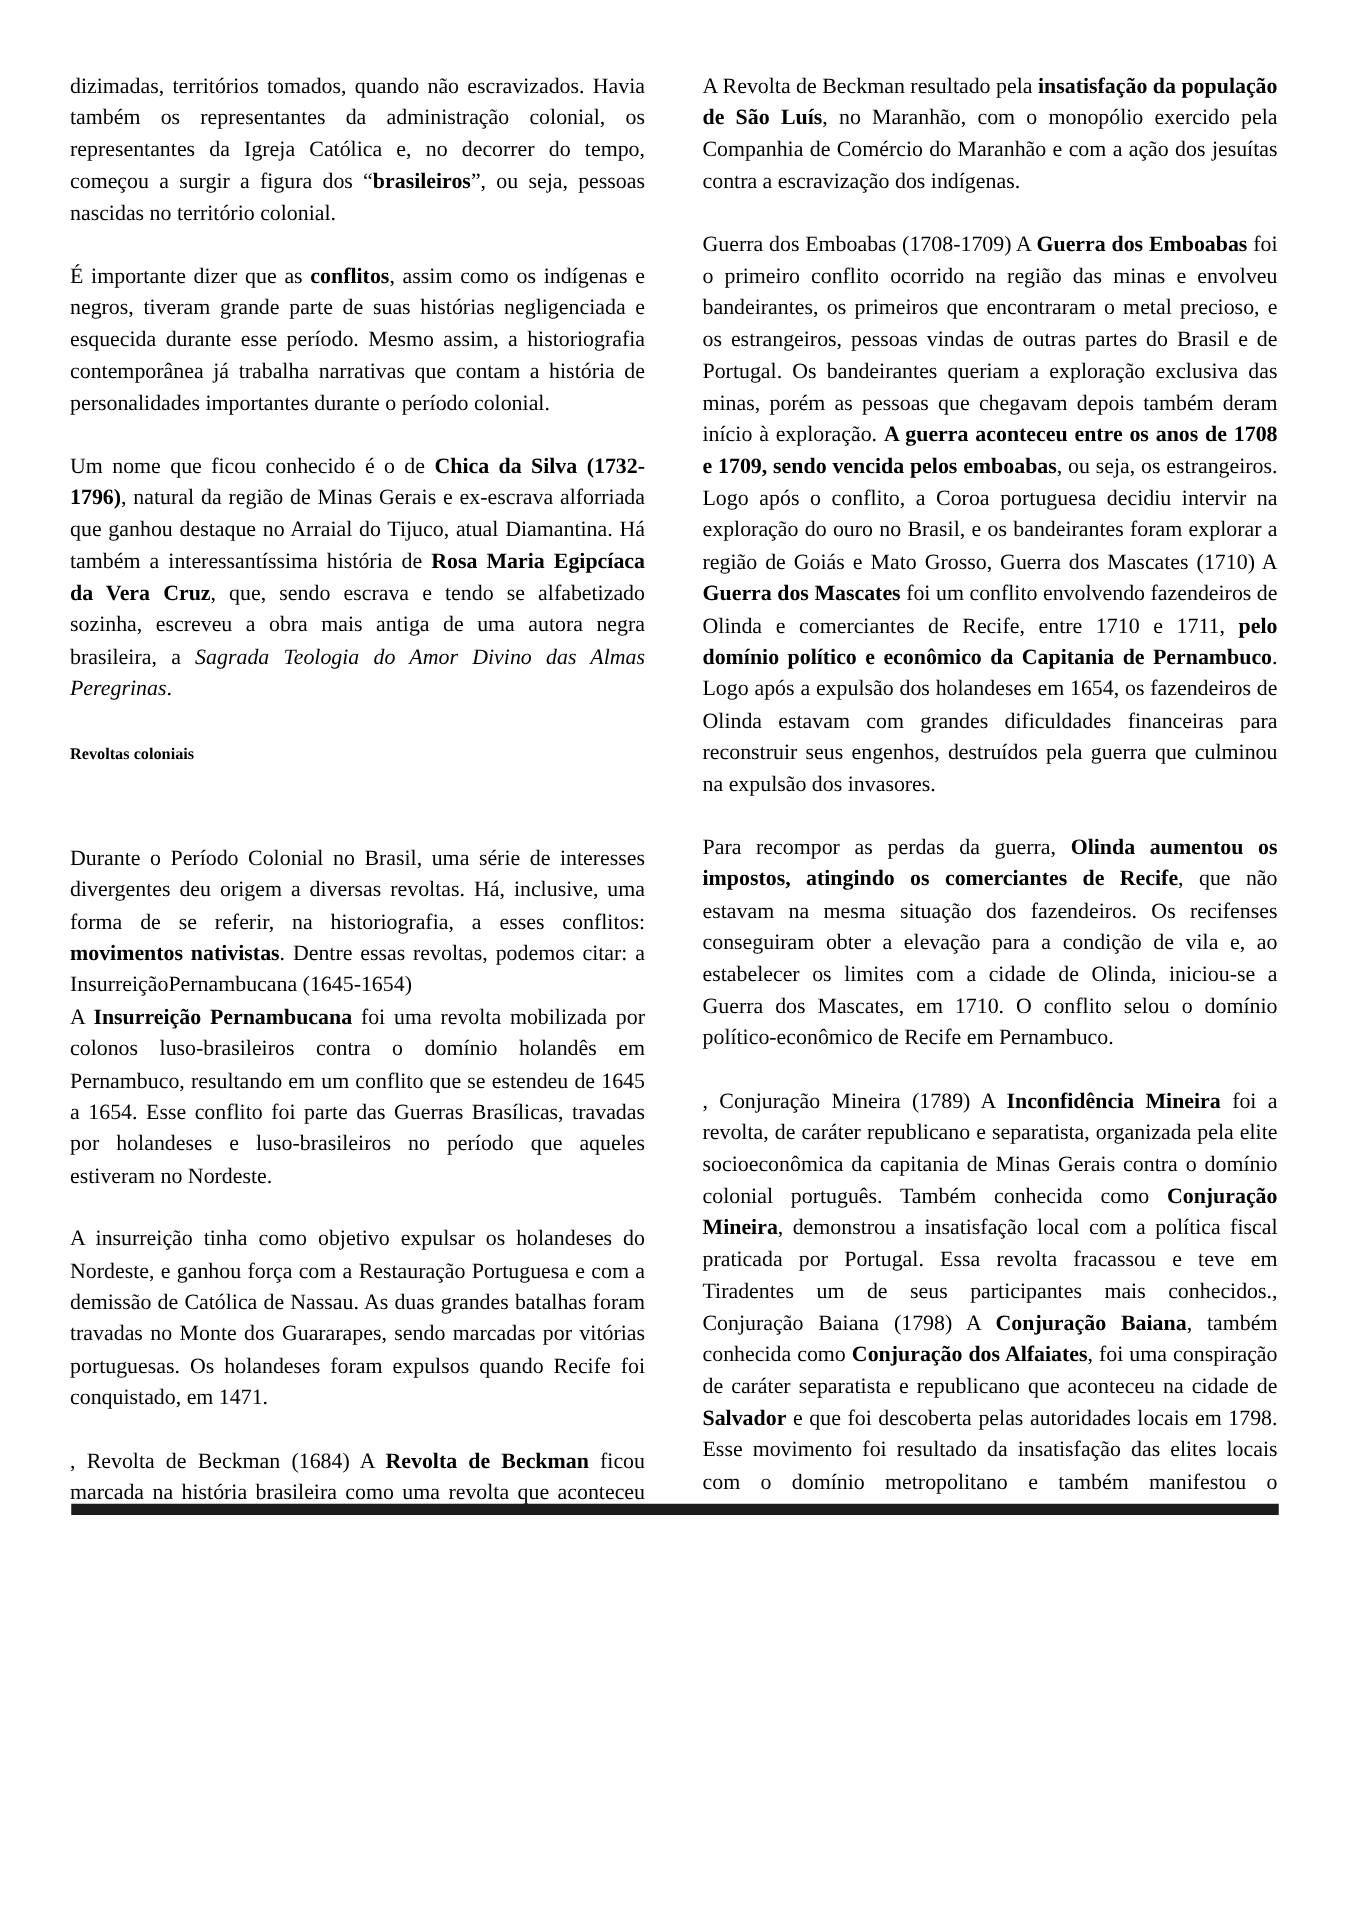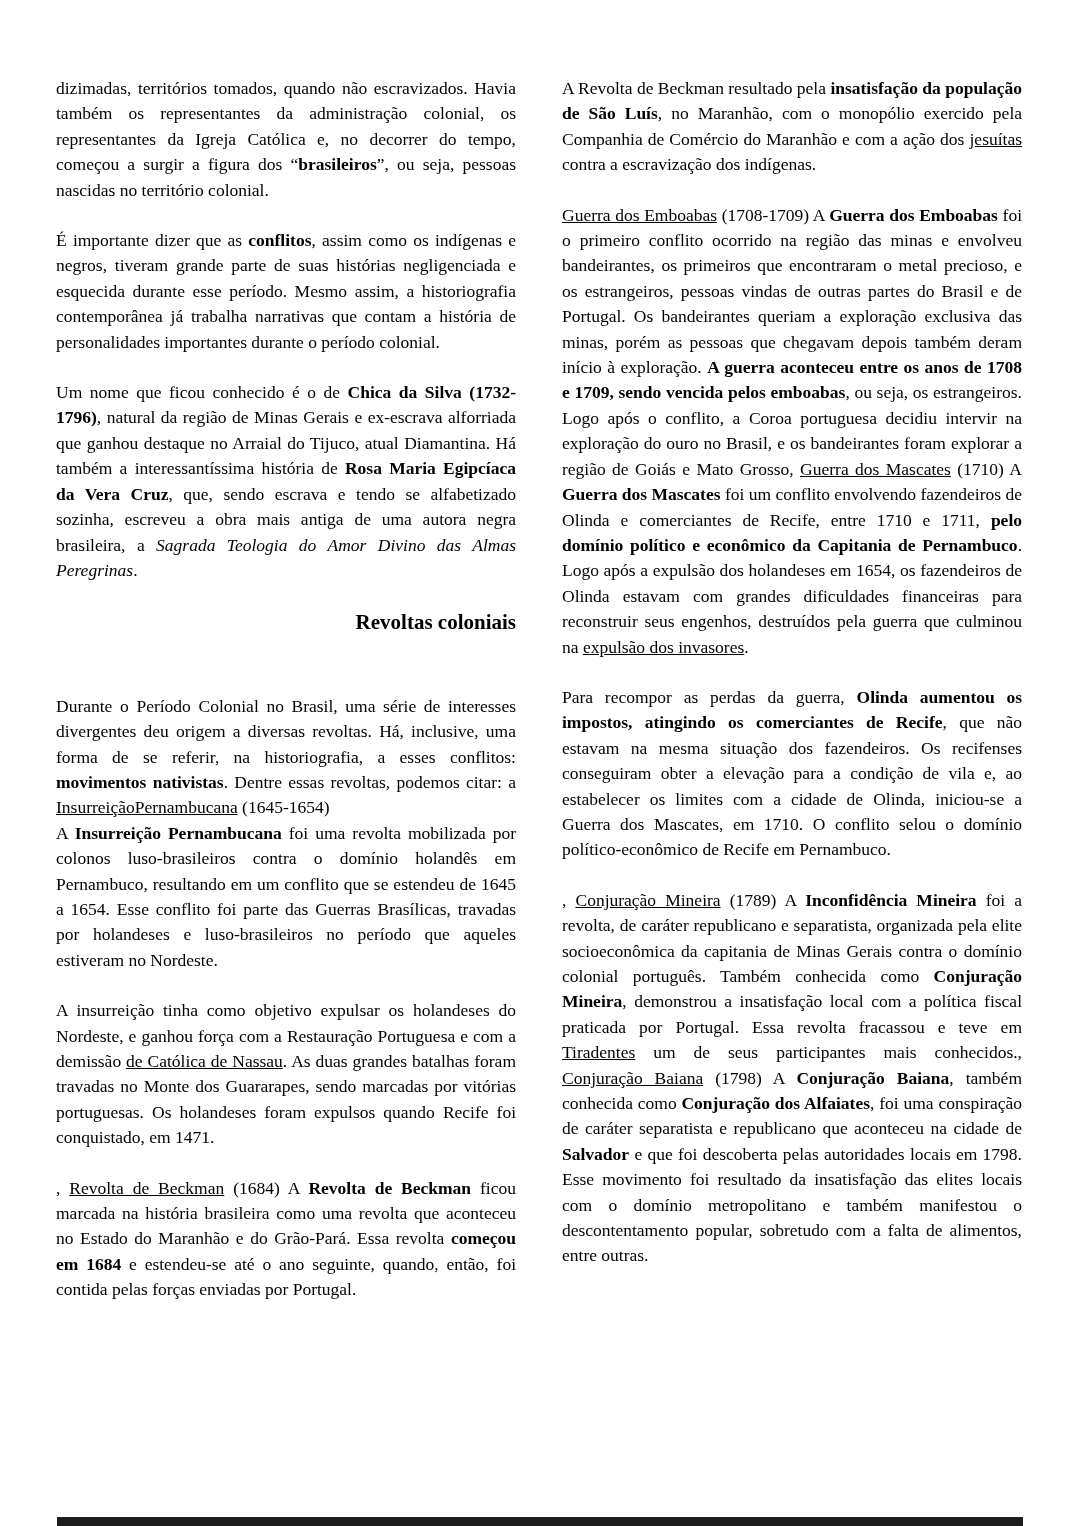--- a/index.html
+++ b/index.html
@@ -9,45 +9,45 @@
     background: #ffffff;
   }
   body {
     font-family: "Liberation Serif", serif;
     color: #000000;
     position: relative;
     overflow: hidden;
   }
   .page {
     width: 1080px;
-    height: 1526px;
-    padding: 76px 58px 0 56px;
+    height: 1212px;
+    padding: 56px 58px 0 56px;
     display: flex;
     gap: 46px;
     overflow: hidden;
     position: relative;
   }
   .col {
     width: 460px;
     flex: 0 0 460px;
     text-align: justify;
     font-size: 17.5px;
     line-height: 25.4px;
   }
   .col p { margin: 0 0 25px 0; }
   .col h2 {
-    font-size: 21px;
+    font-size: 13px;
     line-height: 25.4px;
     font-weight: bold;
     margin: 27px 0 58px 0;
-    text-align: right;
+    text-align: left;
   }
   .b { font-weight: bold; }
   .i { font-style: italic; }
-  .u { text-decoration: underline; }
+  .u { }
   .bottom-edge {
     position: absolute;
     left: 57px;
     right: 57px;
     bottom: 0;
     height: 9px;
   }
 </style>
 </head>
 <body style="background: rgb(255, 255, 255); color: rgb(0, 0, 0);">

